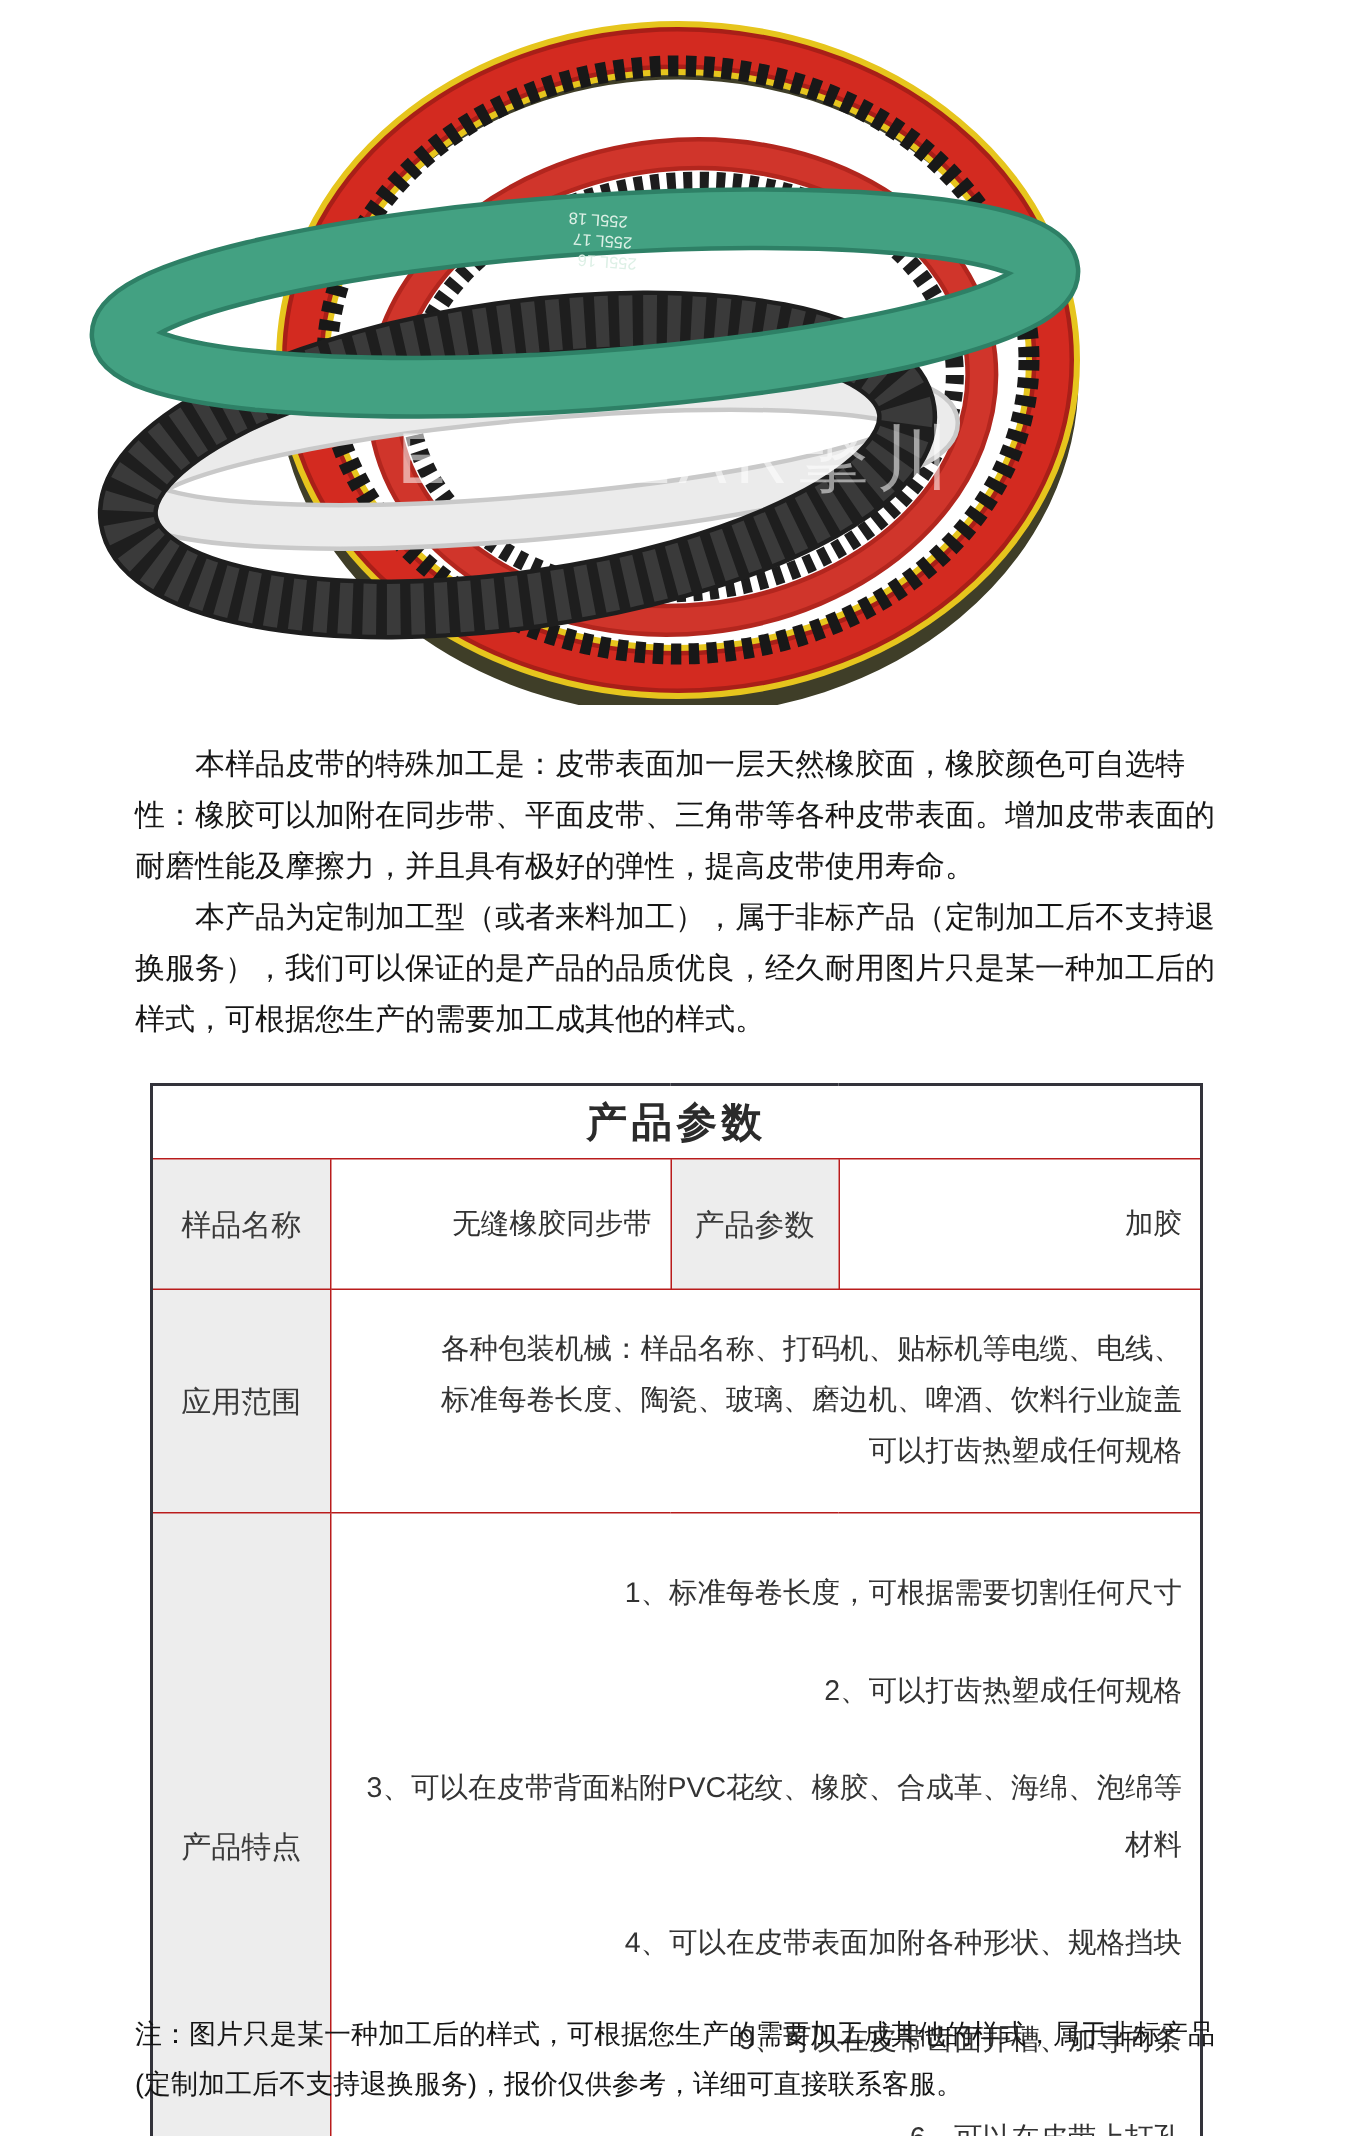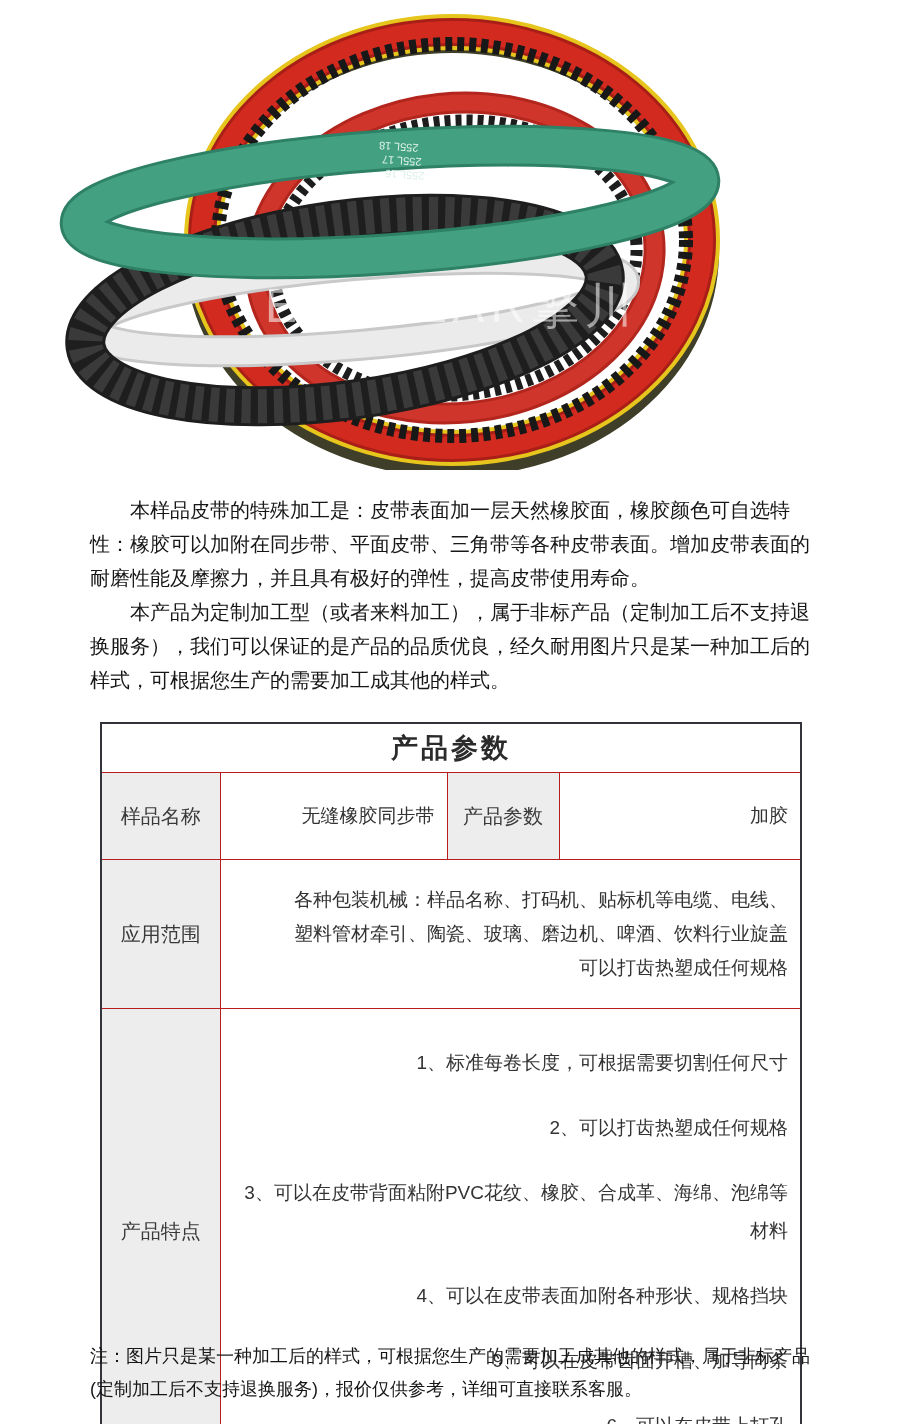--- a/index.html
+++ b/index.html
@@ -92,21 +92,21 @@
     <tr class="r1">
       <td class="lbl">样品名称</td>
       <td class="val">无缝橡胶同步带</td>
       <td class="lbl">产品参数</td>
       <td class="val">加胶</td>
     </tr>
     <tr class="r4">
       <td class="lbl">应用范围</td>
       <td class="val" colspan="3">
         <div class="ln">各种包装机械：样品名称、打码机、贴标机等电缆、电线、</div>
-        <div class="ln">塑料管材牵引、陶瓷、玻璃、磨边机、啤酒、饮料行业旋盖</div>
+        <div class="ln">标准每卷长度、陶瓷、玻璃、磨边机、啤酒、饮料行业旋盖</div>
         <div class="ln">可以打齿热塑成任何规格</div>
       </td>
     </tr>
     <tr class="r5">
       <td class="lbl">产品特点</td>
       <td class="val" colspan="3">
         <div class="ft">1、标准每卷长度，可根据需要切割任何尺寸</div>
         <div class="ft">2、可以打齿热塑成任何规格</div>
         <div class="ft">3、可以在皮带背面粘附PVC花纹、橡胶、合成革、海绵、泡绵等材料</div>
         <div class="ft">4、可以在皮带表面加附各种形状、规格挡块</div>

